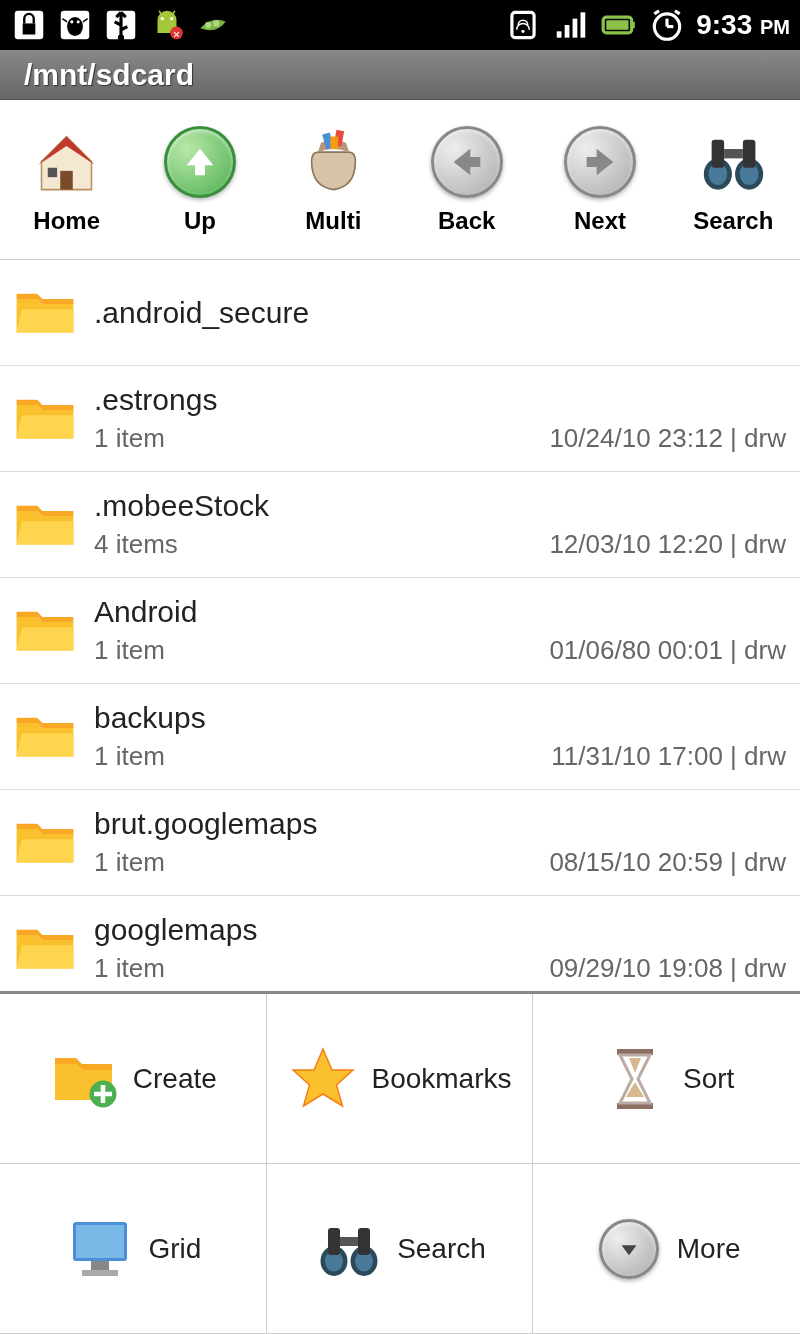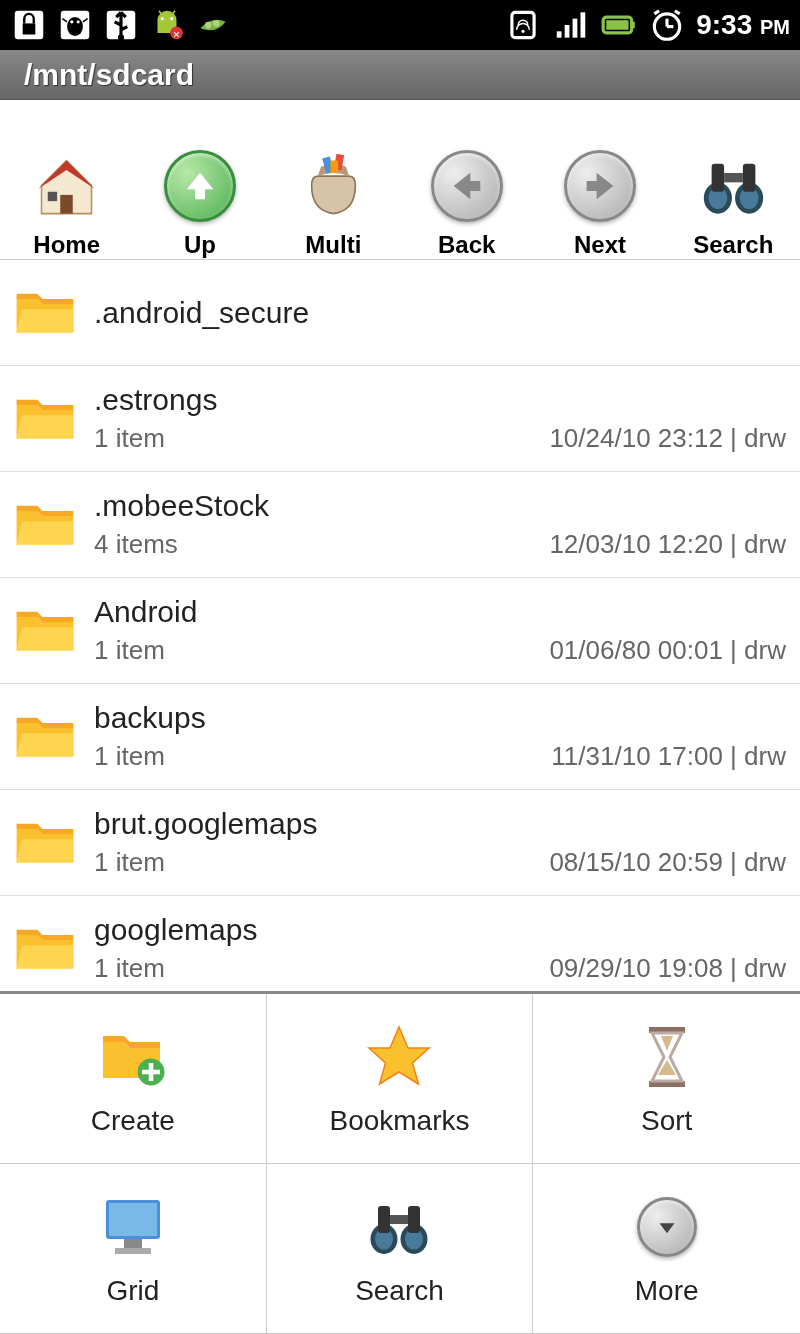--- a/index.html
+++ b/index.html
@@ -7,36 +7,36 @@
 
 .status-bar { height: 50px; background: #000; display: flex; align-items: center; justify-content: space-between; padding: 0 10px; color: #fff; }
 .status-left { display: flex; gap: 8px; align-items: center; }
 .status-right { display: flex; gap: 10px; align-items: center; }
 .status-icon { width: 38px; height: 38px; display: flex; align-items: center; justify-content: center; }
 .status-icon svg { width: 100%; height: 100%; }
 .clock { font-size: 28px; font-weight: bold; }
 
 .path-bar { height: 50px; background: linear-gradient(#888, #666); display: flex; align-items: center; padding: 0 24px; color: #fff; font-size: 30px; font-weight: bold; text-shadow: 1px 1px 1px #333; border-bottom: 1px solid #555; }
 
-.toolbar { height: 160px; background: #fff; display: flex; justify-content: space-around; align-items: flex-end; border-bottom: 1px solid #ccc; }
+.toolbar { height: 160px; background: #fff; display: flex; justify-content: space-around; align-items: center; border-bottom: 1px solid #ccc; }
 .toolbar-item { display: flex; flex-direction: column; align-items: center; gap: 8px; cursor: pointer; width: 120px; }
 .toolbar-icon { width: 75px; height: 75px; display: flex; align-items: center; justify-content: center; }
 .toolbar-label { font-size: 24px; font-weight: bold; }
 
 .file-list { overflow: hidden; }
 .file-row { display: flex; align-items: center; padding: 10px 14px; border-bottom: 1px solid #ddd; height: 106px; cursor: pointer; }
 .folder-icon { width: 62px; height: 54px; margin-right: 18px; flex-shrink: 0; }
 .file-info { flex: 1; display: flex; flex-direction: column; gap: 6px; }
 .file-name { font-size: 30px; color: #222; }
 .file-meta-row { display: flex; justify-content: space-between; font-size: 26px; color: #666; }
 .file-count { color: #666; }
 .file-date { color: #666; }
 
 .menu-overlay { position: absolute; bottom: 0; left: 0; right: 0; background: rgba(255,255,255,0.97); border-top: 3px solid #888; display: grid; grid-template-columns: 1fr 1fr 1fr; }
-.menu-item { display: flex; flex-direction: column; align-items: center; justify-content: center; padding: 20px; border-right: 1px solid #ccc; border-bottom: 1px solid #ccc; cursor: pointer; height: 170px; gap: 12px; }
+.menu-item { display: flex; flex-direction: row; align-items: center; justify-content: center; padding: 20px; border-right: 1px solid #ccc; border-bottom: 1px solid #ccc; cursor: pointer; height: 170px; gap: 12px; }
 .menu-item:nth-child(3n) { border-right: none; }
 .menu-icon { width: 72px; height: 72px; display: flex; align-items: center; justify-content: center; }
 .menu-label { font-size: 28px; color: #222; }
 
 .circle-btn { width: 72px; height: 72px; border-radius: 50%; background: radial-gradient(circle at 30% 30%, #eee, #aaa); border: 3px solid #888; display: flex; align-items: center; justify-content: center; box-shadow: inset 0 2px 4px rgba(255,255,255,0.6), 0 2px 4px rgba(0,0,0,0.3); }
 </style>
 </head>
 <body>
 
 <div class="status-bar">

